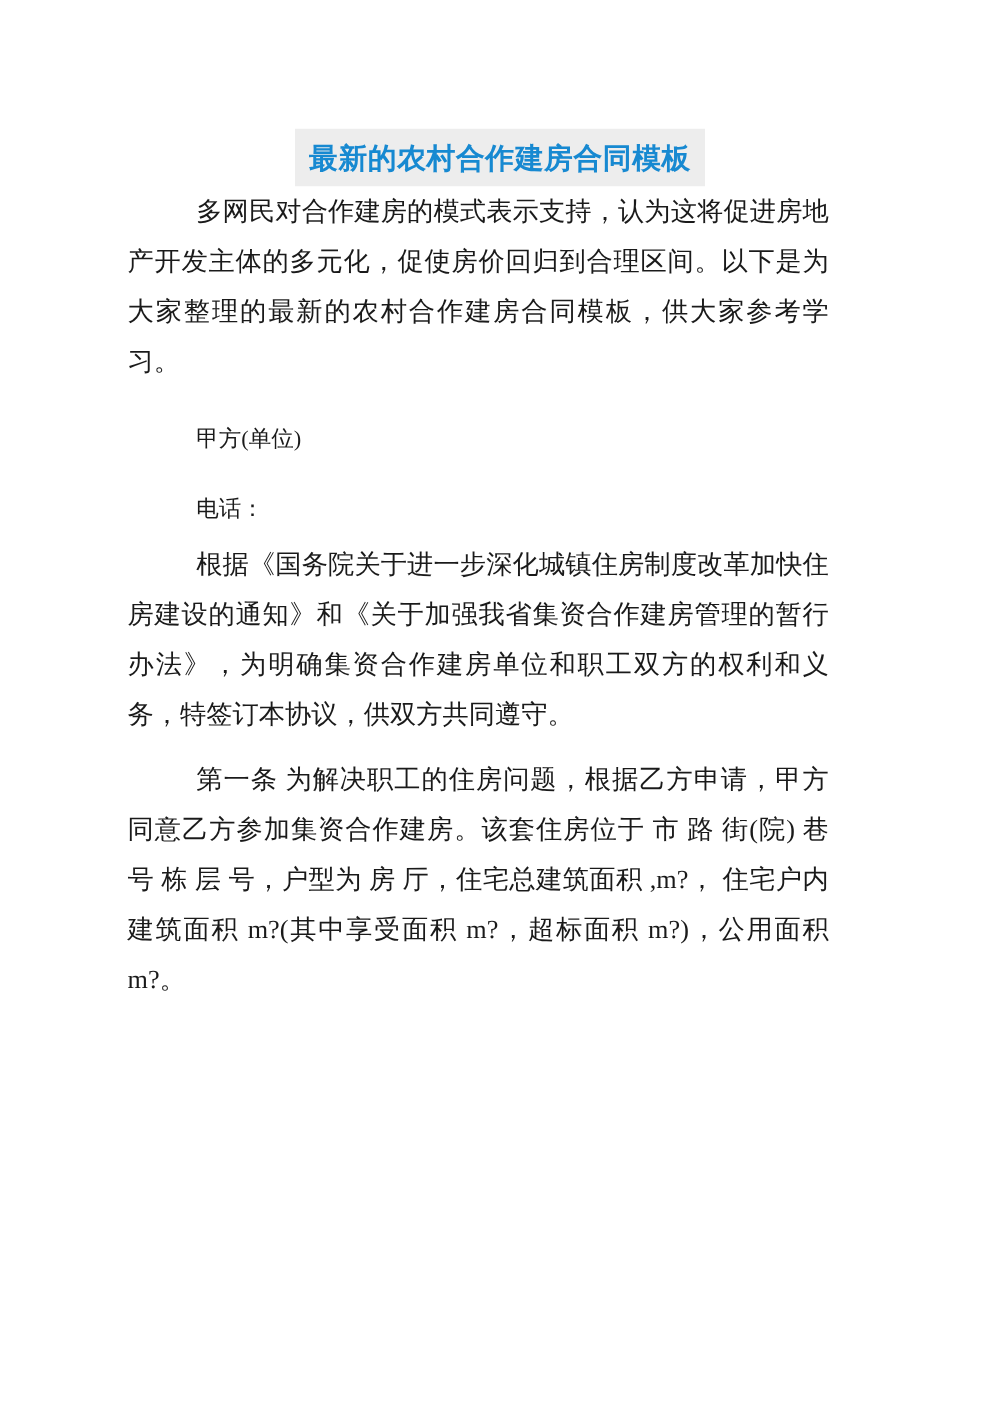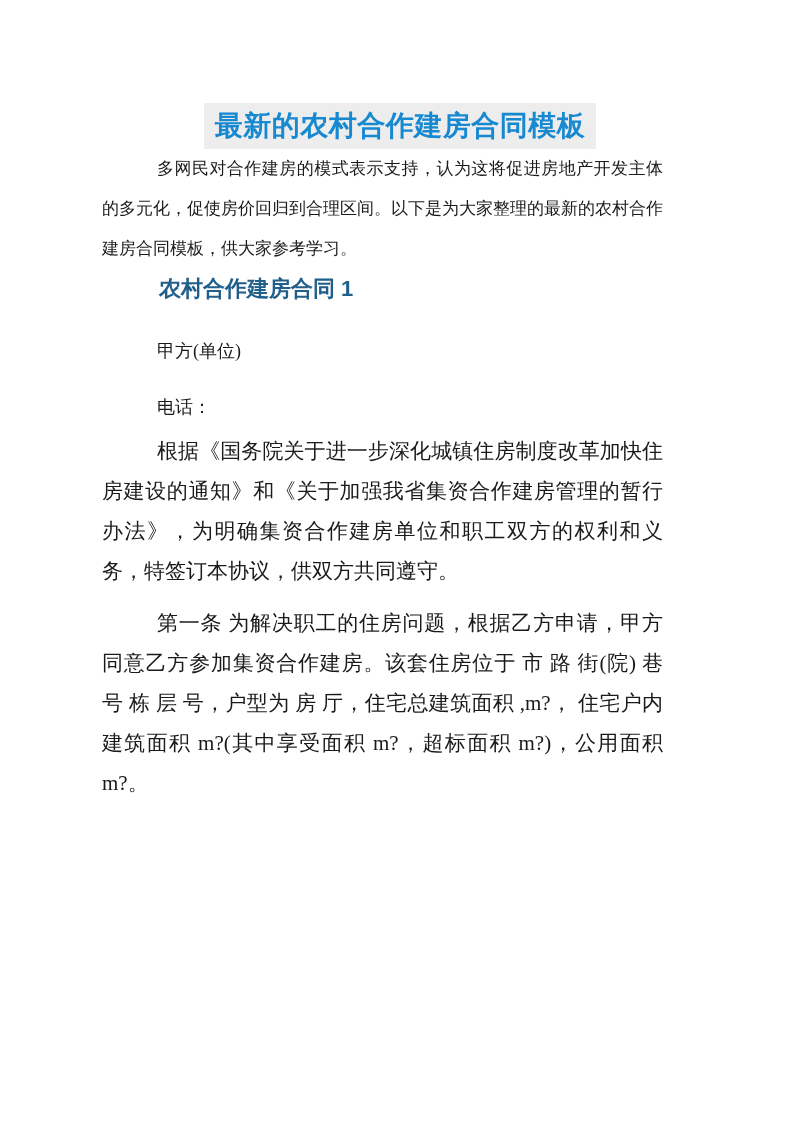--- a/index.html
+++ b/index.html
@@ -19,39 +19,39 @@
     color: #1A1A1A;
   }
   .title-wrap {
     width: 100%;
     text-align: center;
   }
   .doc-title {
     display: inline-block;
     font-family: "Liberation Sans", sans-serif;
     font-weight: bold;
-    font-size: 28px;
+    font-size: 23px;
     line-height: 46px;
     color: #1789D1;
     background: #EDEDED;
     padding: 0 11px;
     letter-spacing: 0.5px;
     white-space: nowrap;
   }
   .content {
     margin-left: 102px;
     margin-right: 137px; 
   }
   .content p, .content h2 {
     margin: 0;
     padding: 0;
   }
   .intro-paragraph {
     margin-top: 58px;
-    font-size: 17px;
+    font-size: 21px;
     line-height: 40px;
     text-align: justify;
     text-indent: 55px;
   }
   .section-heading {
     margin-top: 23px;
     font-family: "Liberation Sans", sans-serif;
     font-weight: bold;
     font-size: 22px;
     line-height: 40px;
@@ -80,21 +80,20 @@
 <div class="page" style="color: rgb(26, 26, 26); background: rgb(255, 255, 255);">
 
   <div class="title-wrap">
     <span class="doc-title" style="color: rgb(23, 137, 209); background: rgb(237, 237, 237);">最新的农村合作建房合同模板</span>
   </div>
 
   <div class="content">
 
     <p class="intro-paragraph">多网民对合作建房的模式表示支持，认为这将促进房地产开发主体的多元化，促使房价回归到合理区间。以下是为大家整理的最新的农村合作建房合同模板，供大家参考学习。</p>
 
-    <h2 class="section-heading" style="color: rgb(32, 94, 139);">农村合作建房合同 1</h2>
 
     <p class="field-line gap-lg">甲方(单位)</p>
 
     <p class="field-line gap-sm">电话：</p>
 
 
 
     <p class="body-paragraph p-first">根据《国务院关于进一步深化城镇住房制度改革加快住房建设的通知》和《关于加强我省集资合作建房管理的暂行办法》，为明确集资合作建房单位和职工双方的权利和义务，特签订本协议，供双方共同遵守。</p>
 
     <p class="body-paragraph p-second">第一条 为解决职工的住房问题，根据乙方申请，甲方同意乙方参加集资合作建房。该套住房位于 市 路 街(院) 巷 号 栋 层 号，户型为 房 厅，住宅总建筑面积 ,m?， 住宅户内建筑面积 m?(其中享受面积 m?，超标面积 m?)，公用面积 m?。</p>

